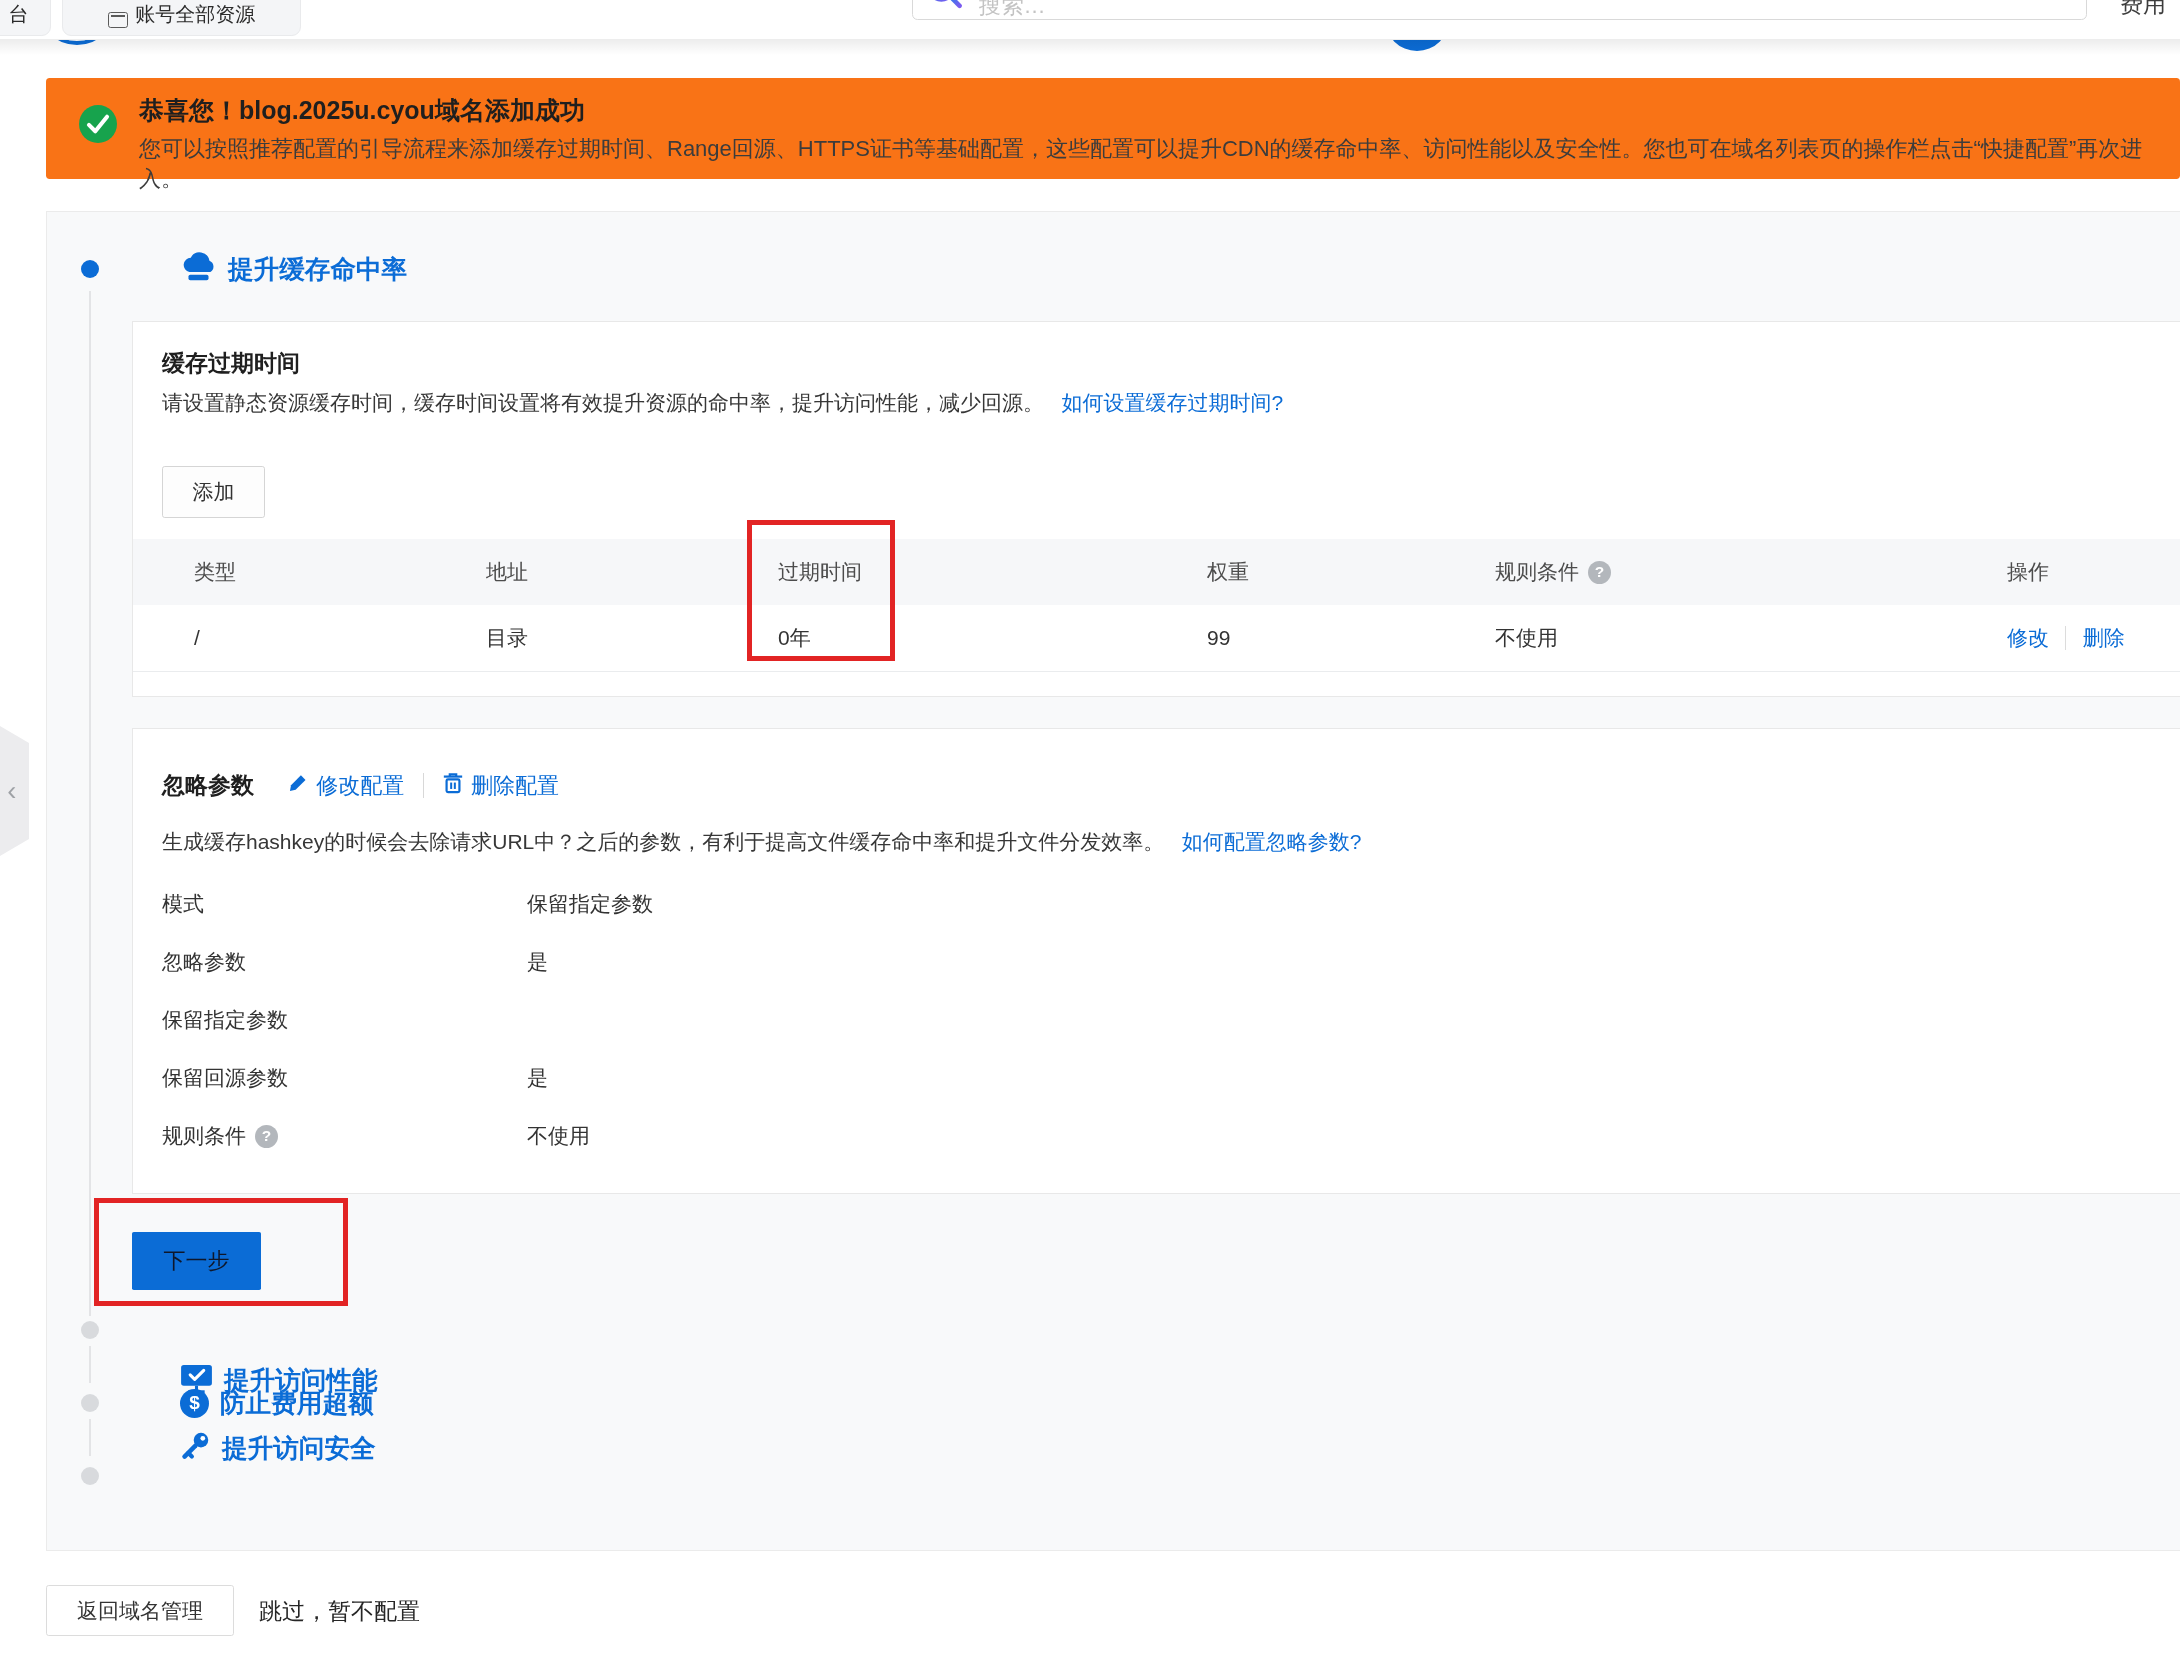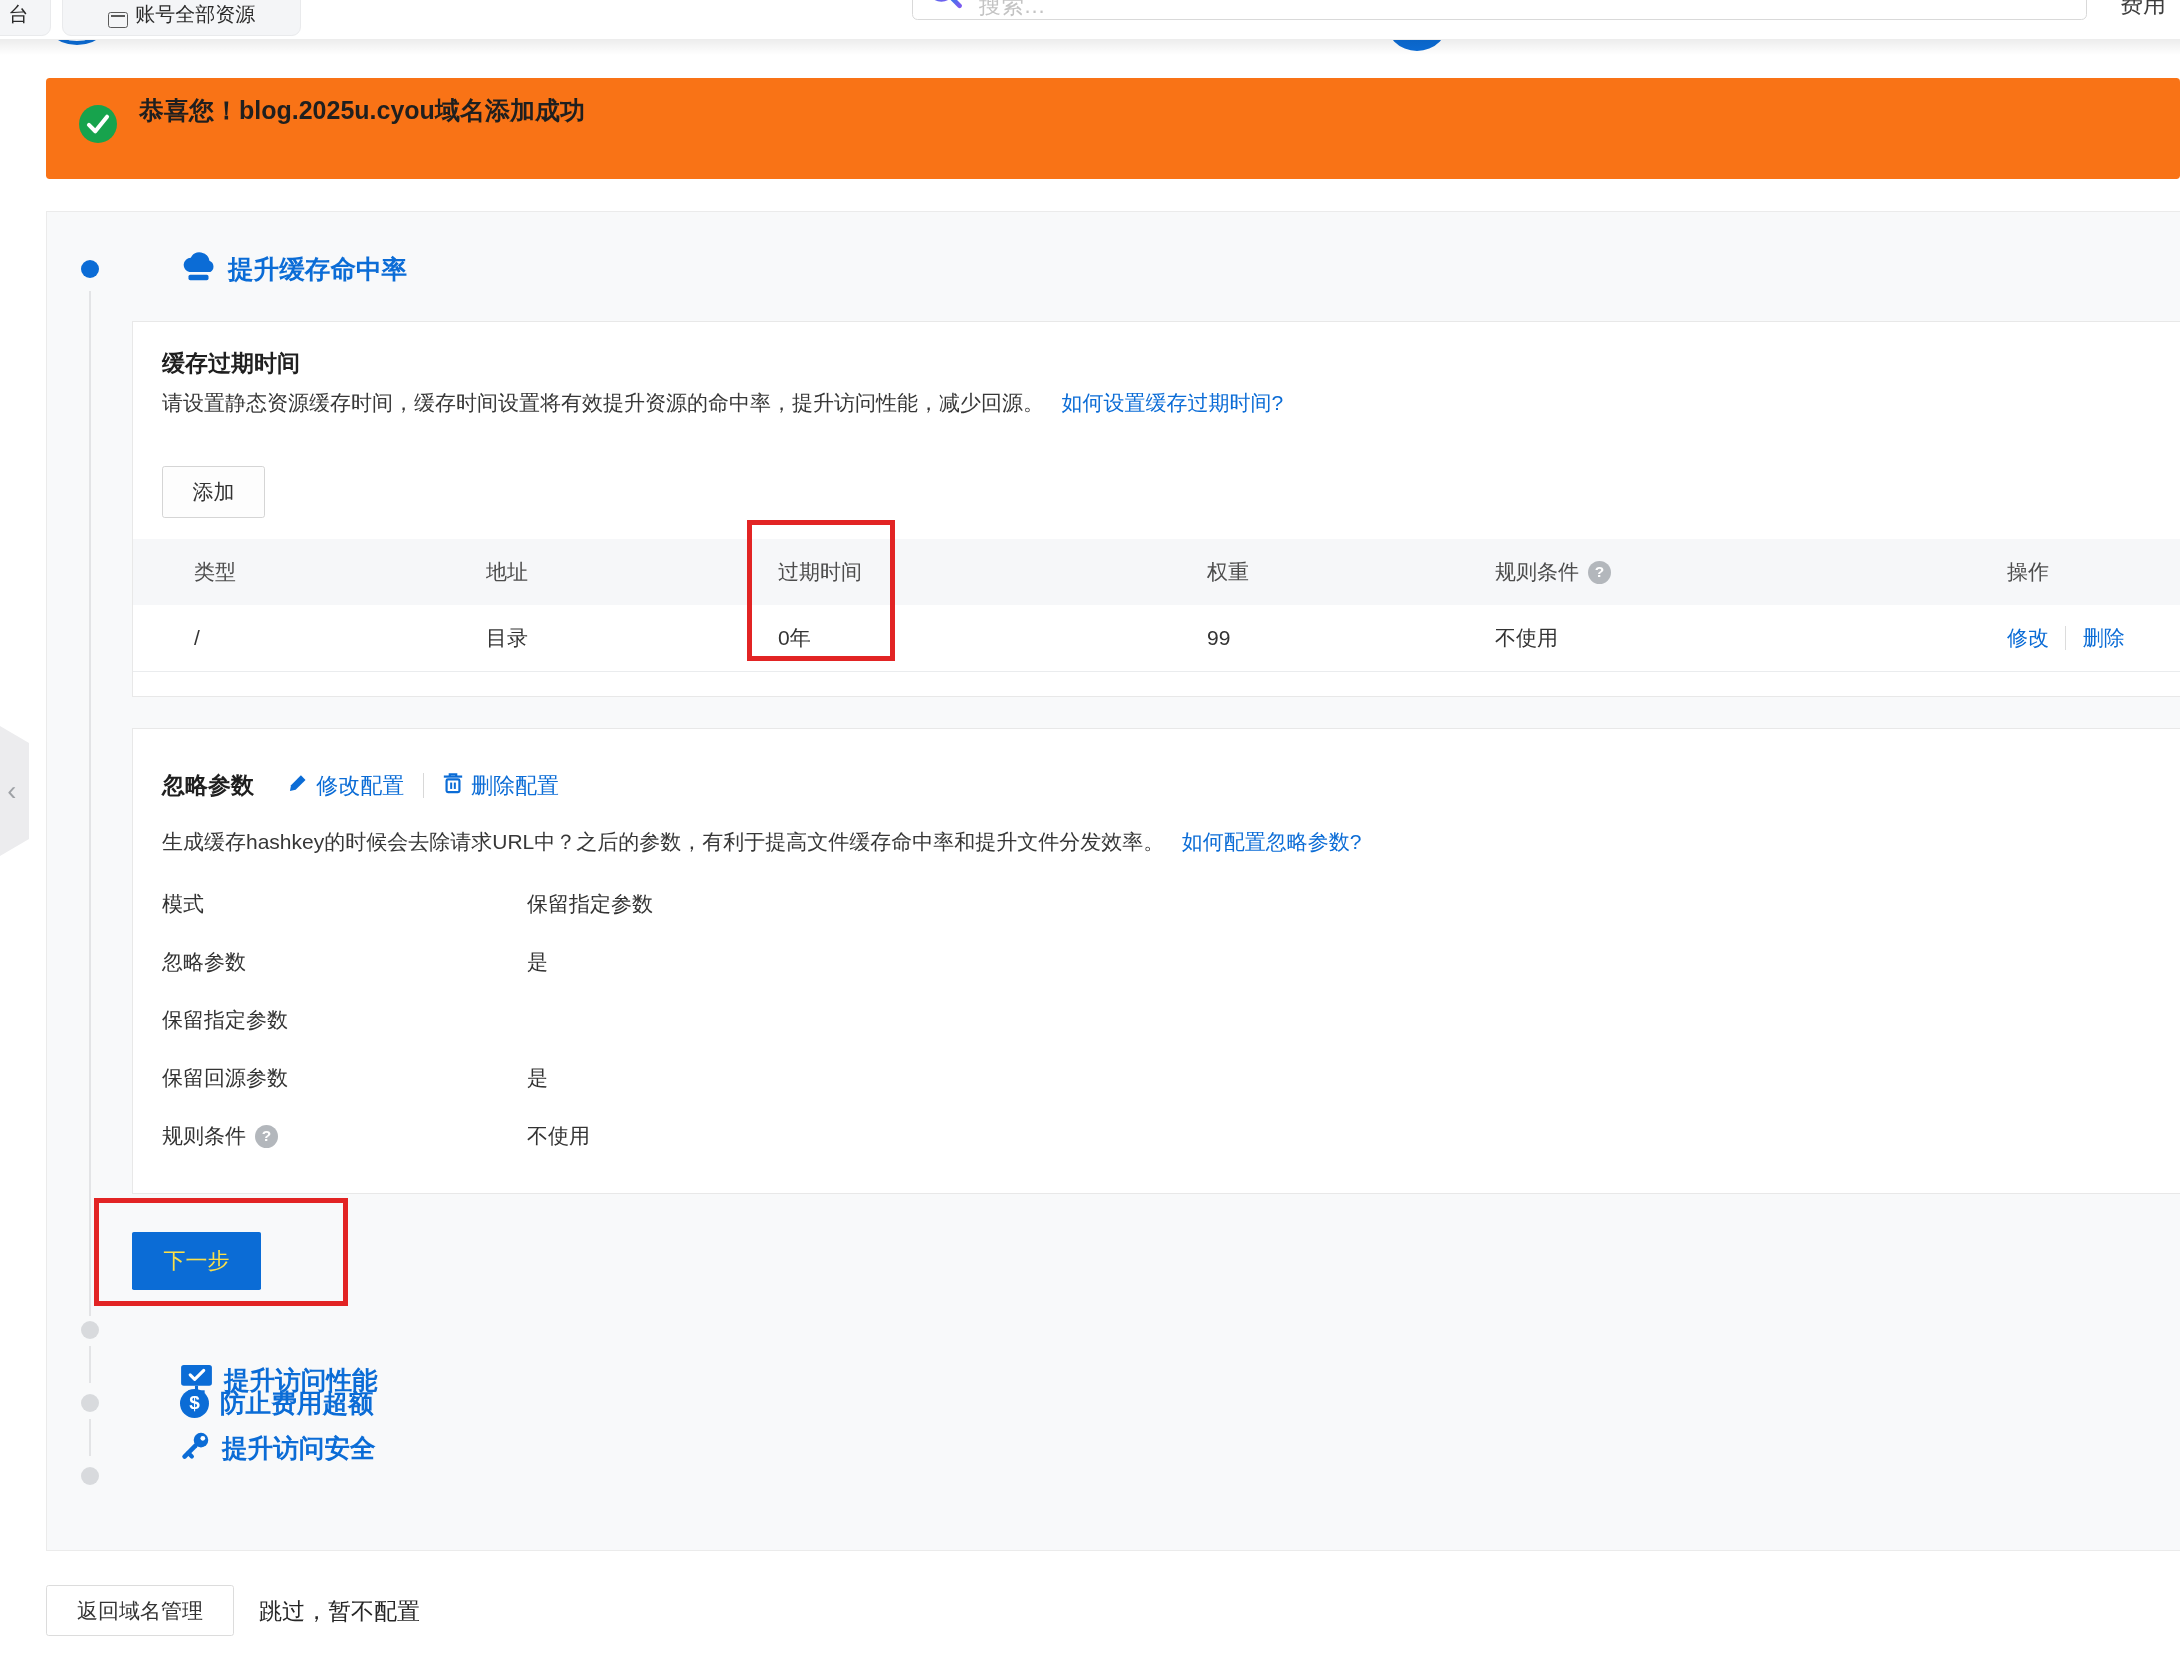--- a/index.html
+++ b/index.html
@@ -112,21 +112,21 @@
   .cfg-sep { width:0.9px; height:25.6px; background:#d8d8d8; margin:0 18.3px; }
   .card2 .desc-row { top:99px; }
   .kv-list { position:absolute; left:29px; top:146px; right:29px; }
   .kv-row { display:flex; height:58px; align-items:center; }
   .kv-label { width:365px; font-size:21px; color:#333; display:flex; align-items:center; gap:9.1px; }
   .kv-value { font-size:21px; color:#333; }
   
   .btn-primary {
     position:absolute; left:85px; top:1020px; width:129px; height:58px;
     background:#0b6cd6; border:none; border-radius:1.8px;
-    color:#fde047; font-size:22px; cursor:pointer;
+    color:#0f172a; font-size:22px; cursor:pointer;
     display:flex; align-items:center; justify-content:center;
   }
   
   .icon-monitor { width:33px; height:29px; }
   .icon-dollar {
     width:29px; height:29px; border-radius:50%; background:#0b6cd6;
     color:#fff; font-size:19px; font-weight:bold;
     display:flex; align-items:center; justify-content:center;
   }
   
@@ -182,20 +182,21 @@
 <div class="arc-outline"></div>
 <div class="arc-filled"></div>
 
 <div class="banner">
   <div class="banner-check">
     <svg width="38" height="38" viewBox="0 0 42 42">
       <polyline points="11,22 18,29 31,13" fill="none" stroke="#fff" stroke-width="4.5" stroke-linecap="round" stroke-linejoin="round"></polyline>
     </svg>
   </div>
   <div class="banner-title">恭喜您！blog.2025u.cyou域名添加成功</div>
+  <div class="banner-desc">您可以按照推荐配置的引导流程来添加缓存过期时间、Range回源、HTTPS证书等基础配置，这些配置可以提升CDN的缓存命中率、访问性能以及安全性。您也可在域名列表页的操作栏点击“快捷配置”再次进入。</div>
 </div>
 
 <div class="panel">
 
   <div class="timeline-line tl-main"></div>
   <div class="timeline-line tl-s2"></div>
   <div class="timeline-line tl-s3"></div>
 
   <div class="step-dot dot-active" style="top:48px;"></div>
 

